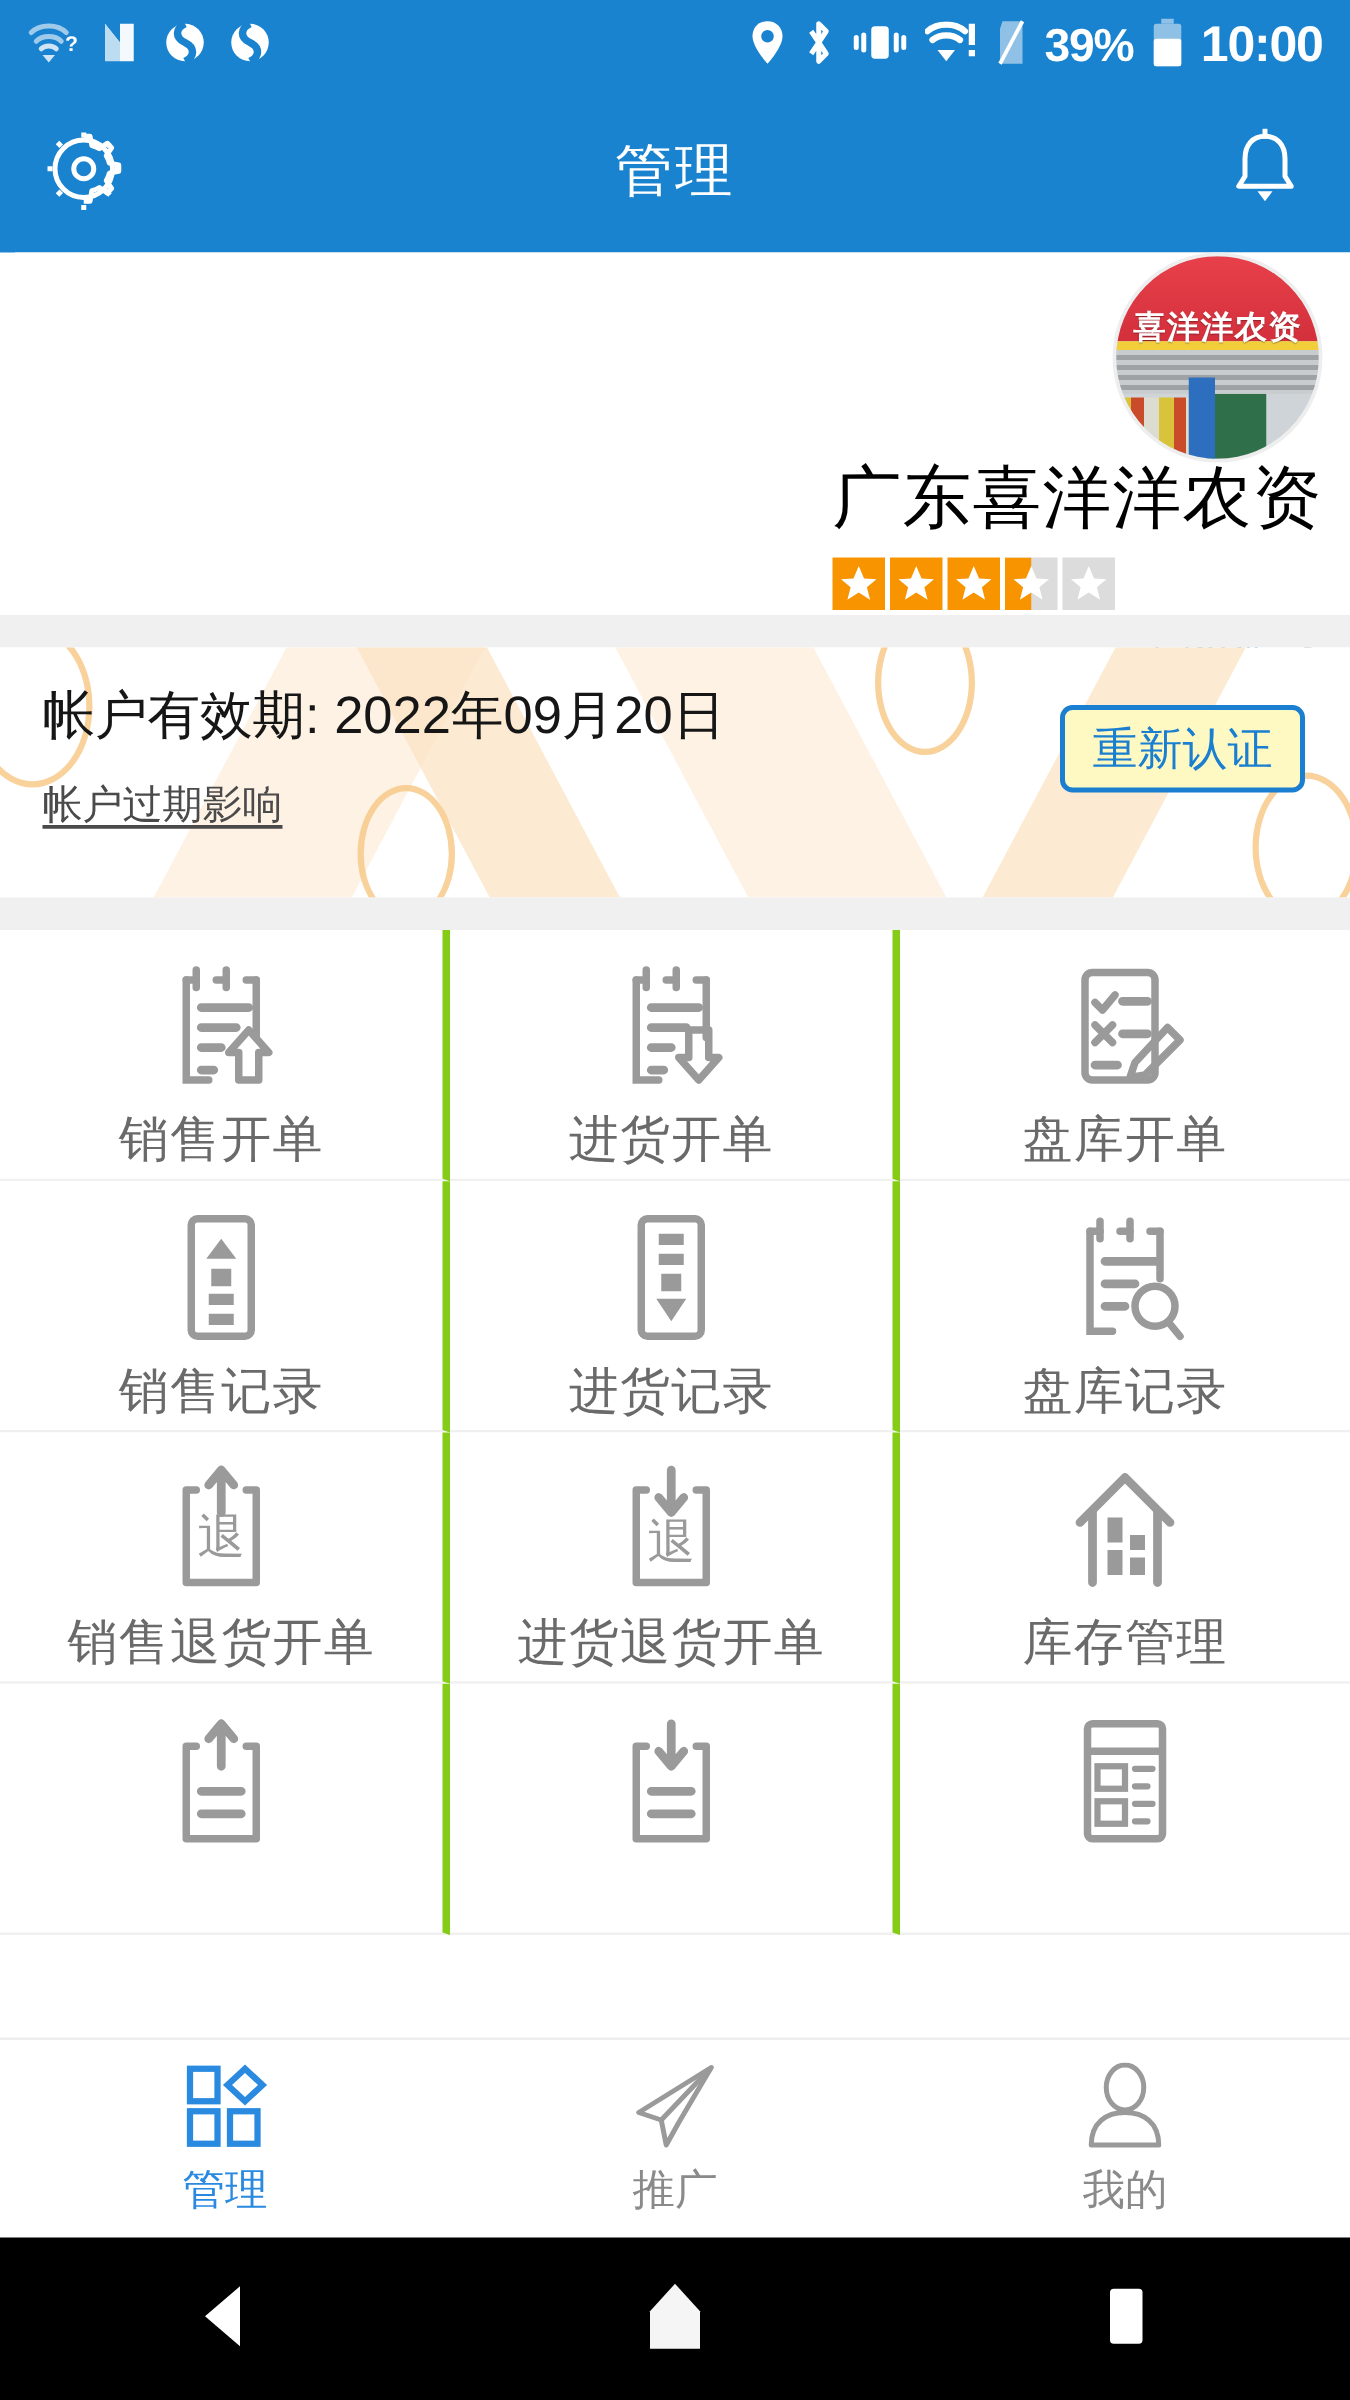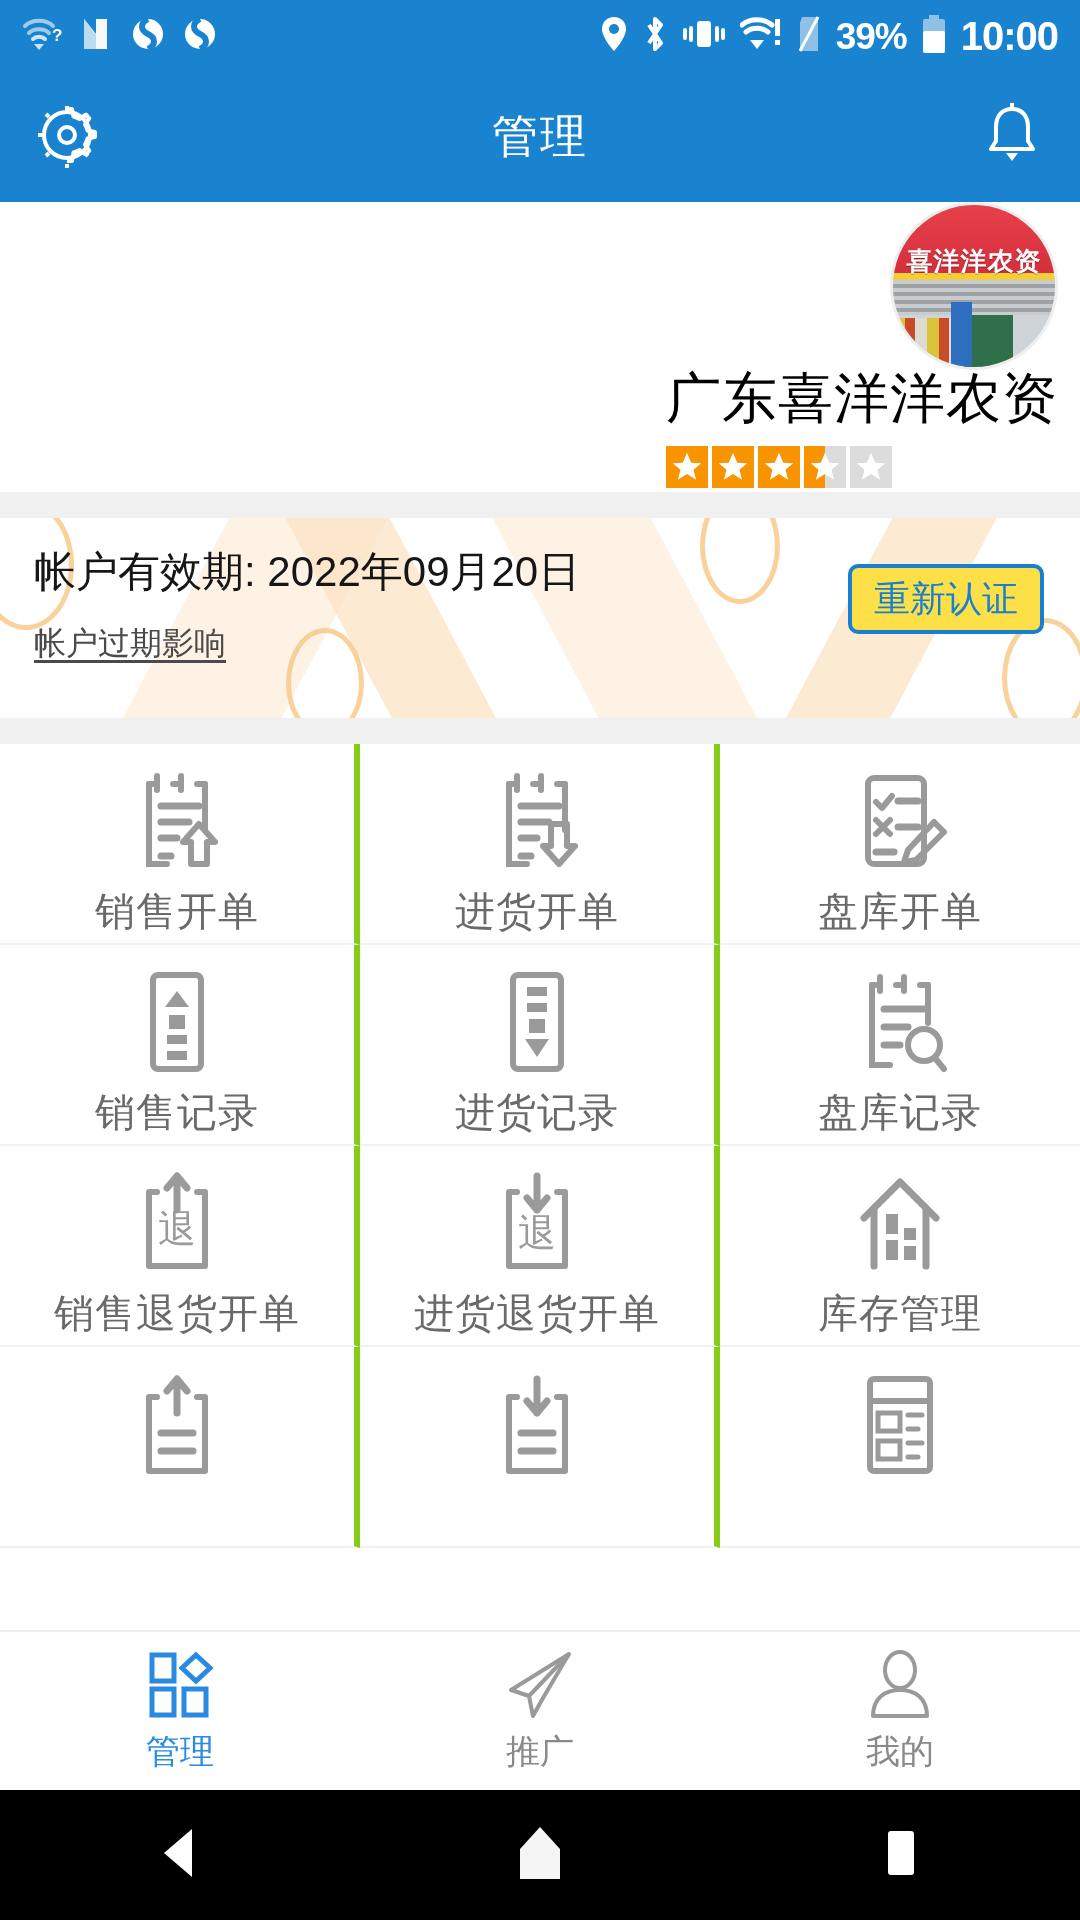--- a/index.html
+++ b/index.html
@@ -111,21 +111,21 @@
   }
   .acct-body { position: relative; padding: 26px 34px 0 34px; }
   .acct-line { font-size: 42px; color: #161616; letter-spacing: 0px; }
   .acct-link {
     display: inline-block; margin-top: 22px; font-size: 32px; color: #4a4a4a;
     text-decoration: underline; text-underline-offset: 6px;
   }
   .recert {
     position: absolute; right: 36px; top: 46px;
     border: 4px solid #1a7fd0; border-radius: 10px; color: #1a7fd0;
-    font-size: 36px; padding: 13px 22px; background: #fde047; line-height: 1;
+    font-size: 36px; padding: 13px 22px; background: #fef9c3; line-height: 1;
   }
 
   
   .grid {
     position: absolute; top: 744px; left: 0; width: 1080px; height: 880px;
     display: grid; grid-template-columns: repeat(3, 1fr); grid-auto-rows: 201px;
     background: #fff; overflow: hidden;
   }
   .cell {
     display: flex; flex-direction: column; align-items: center; justify-content: flex-start;

